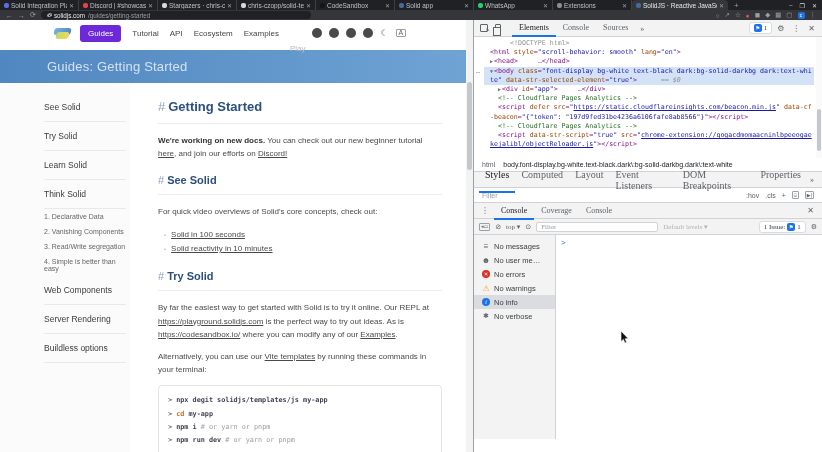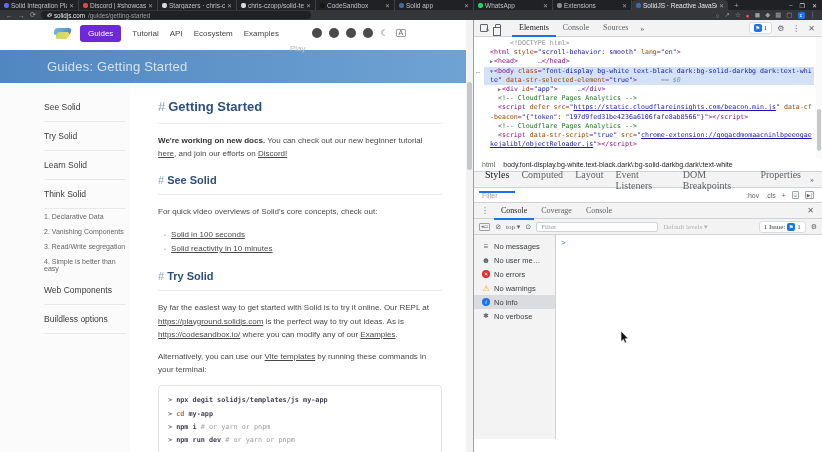--- a/index.html
+++ b/index.html
@@ -272,20 +272,21 @@
         <div class="sb-item sub">1. Declarative Data</div>
 
         <div class="sb-item sub">2. Vanishing Components</div>
 
         <div class="sb-item sub">3. Read/Write segregation</div>
 
         <div class="sb-item sub">4. Simple is better than easy</div>
 
         <div class="sb-item">Web Components</div>
 
+        <div class="sb-item">Server Rendering</div>
 
         <div class="sb-item">Buildless options</div>
 
     </div>
 
     <div id="main">
       <h1 class="doc"><span class="hash">#</span><span>Getting Started</span></h1>
       <hr class="doc-hr">
       <p class="para"><span class="b">We're working on new docs.</span><span> You can check out our new beginner tutorial </span><span class="u">here</span><span>, and join our efforts on </span><span class="u">Discord!</span></p>
 

